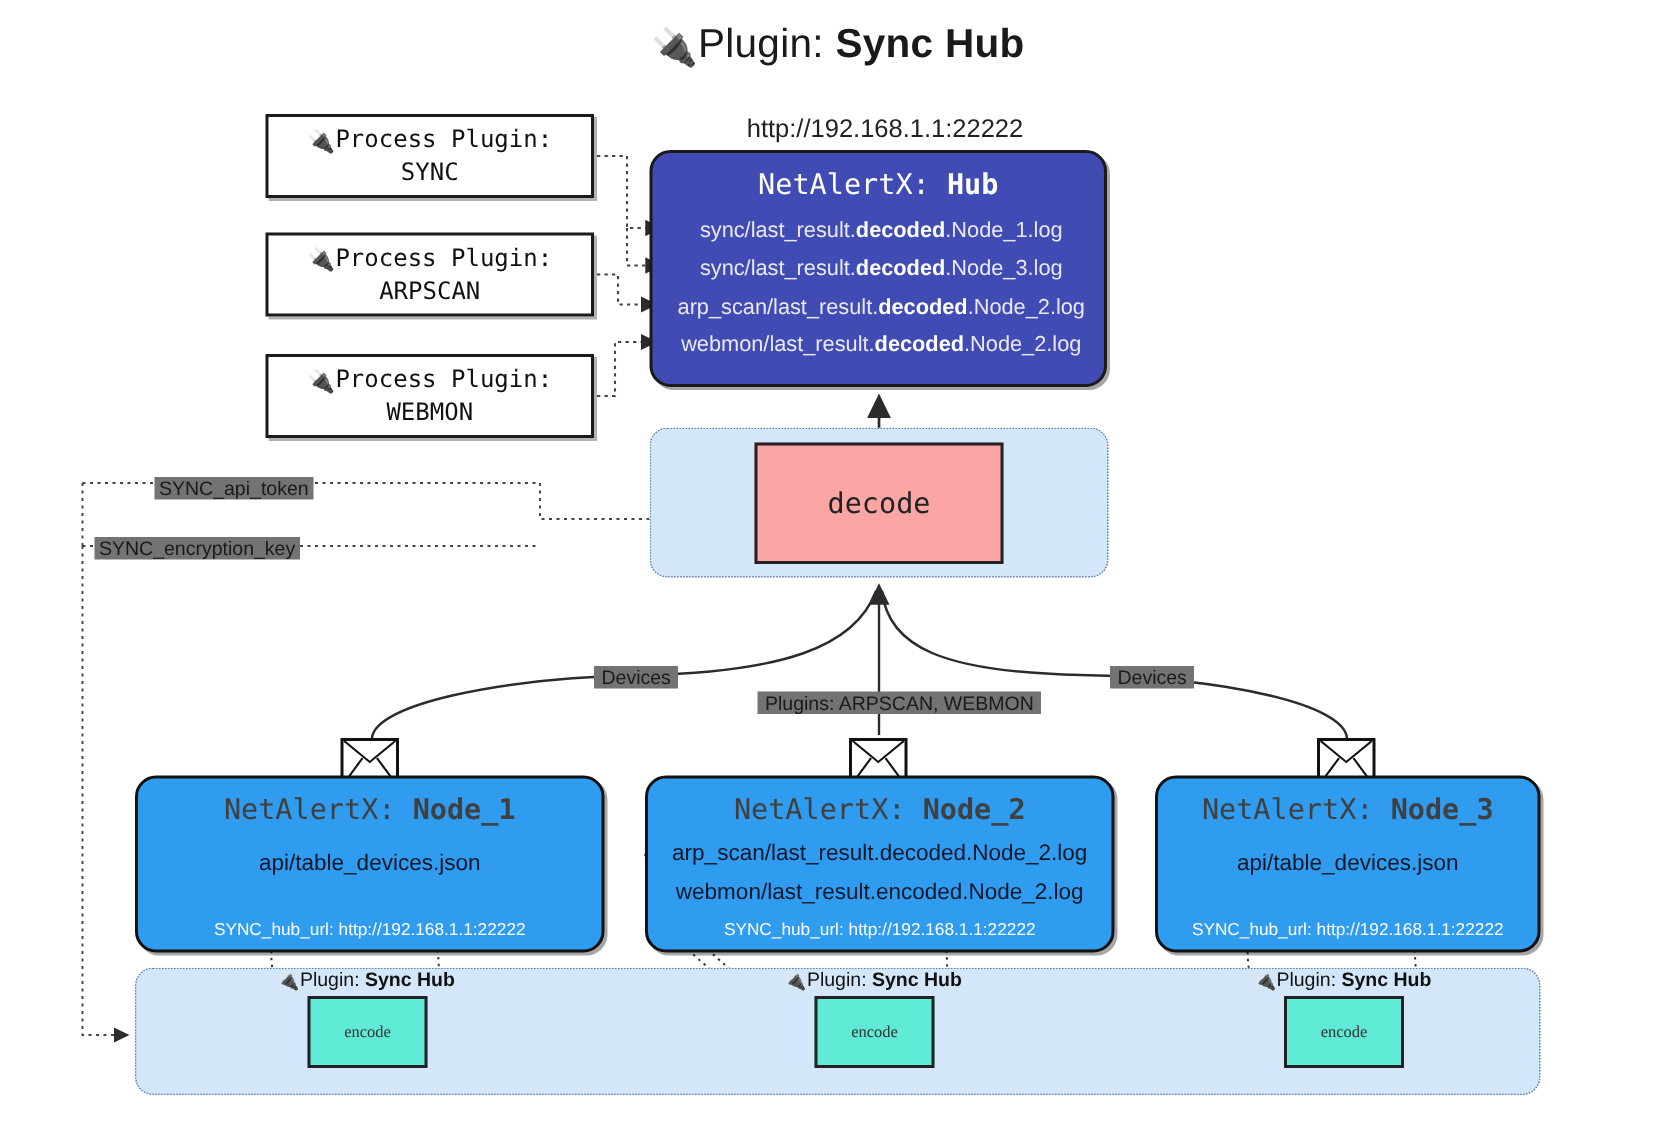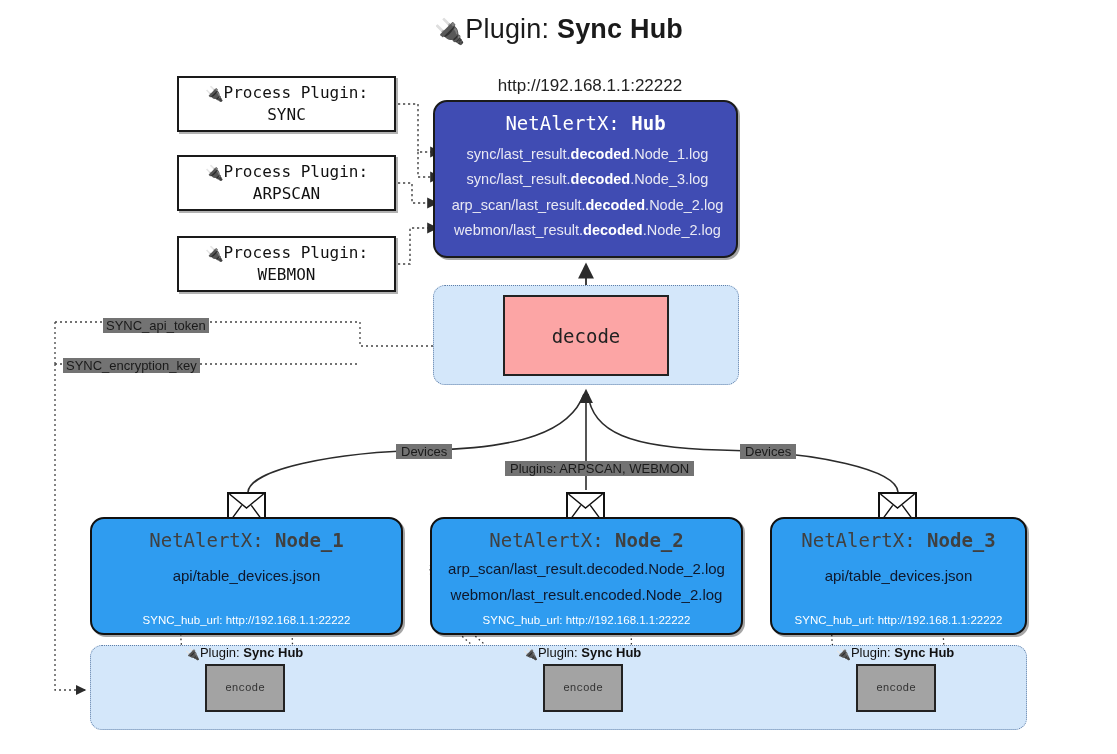--- a/index.html
+++ b/index.html
@@ -117,23 +117,23 @@
   }
   .enc-label{
     position:absolute;font-size:13px;color:#111;white-space:nowrap;
   }
   .enc-label .plug{font-size:12px;filter:grayscale(1) contrast(1.4);vertical-align:-1px;}
   .enc-label .b{font-weight:bold;}
   #enc-lbl-1{left:185px;top:645px;}
   #enc-lbl-2{left:523px;top:645px;}
   #enc-lbl-3{left:836px;top:645px;}
   .enc-box{
-    width:80px;height:48px;background:#a3a3a3;border:2px solid #222;
+    width:80px;height:48px;background:#5eead4;border:2px solid #222;
     display:flex;align-items:center;justify-content:center;
-    font-family:Liberation Mono, monospace;
+    font-family:Liberation Serif, serif;
     font-size:11px;color:#333;
   }
   #enc-box-1{left:205px;top:664px;}
   #enc-box-2{left:543px;top:664px;}
   #enc-box-3{left:856px;top:664px;}
 </style>
 </head>
 <body>
 
 <div class="stage">

